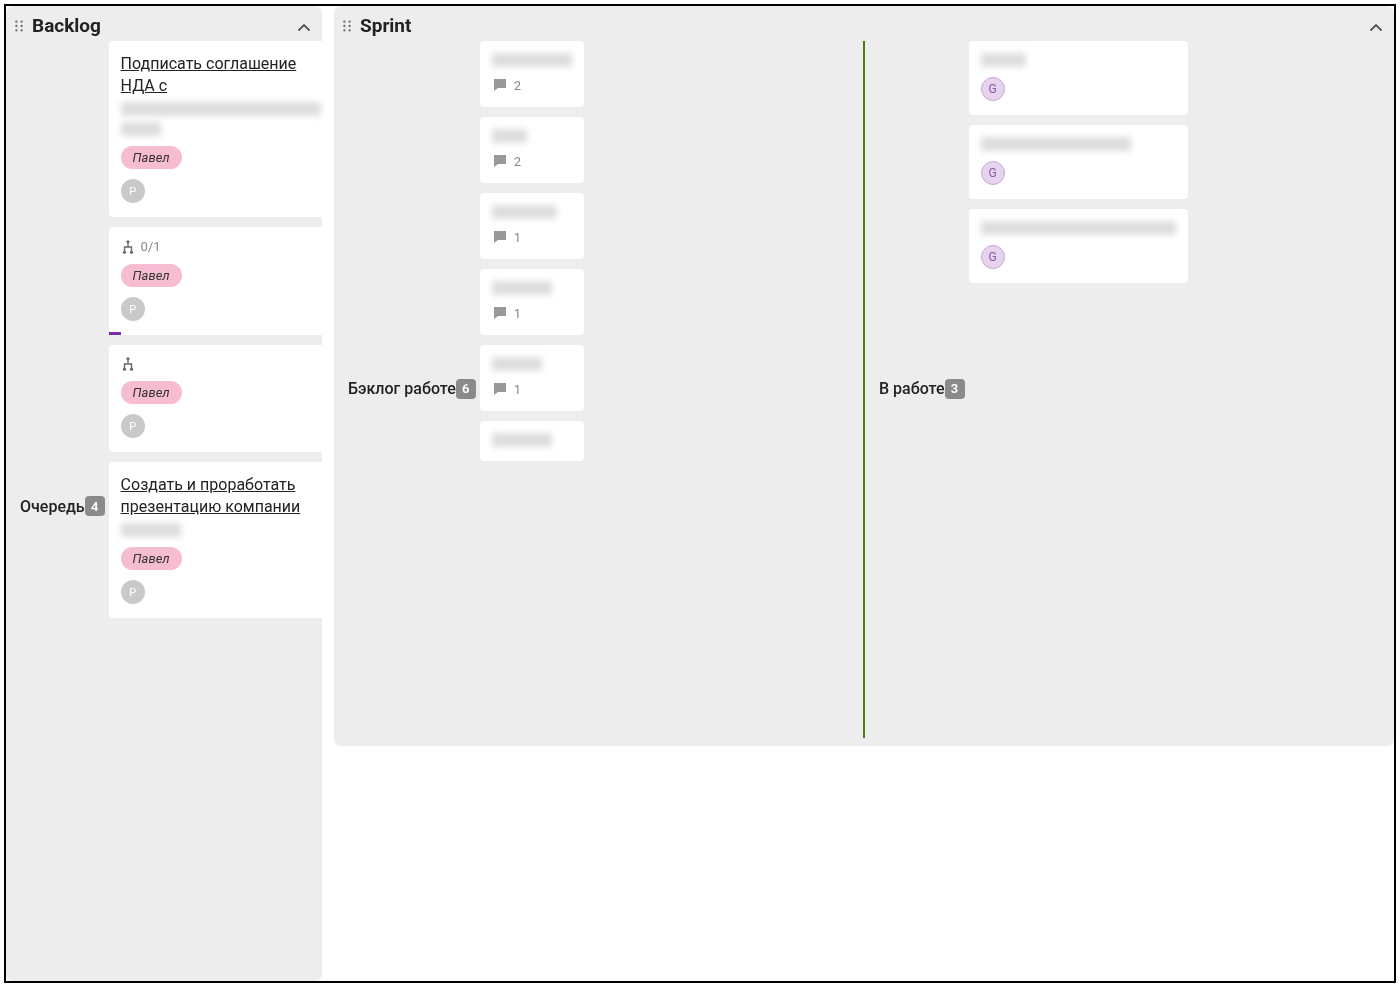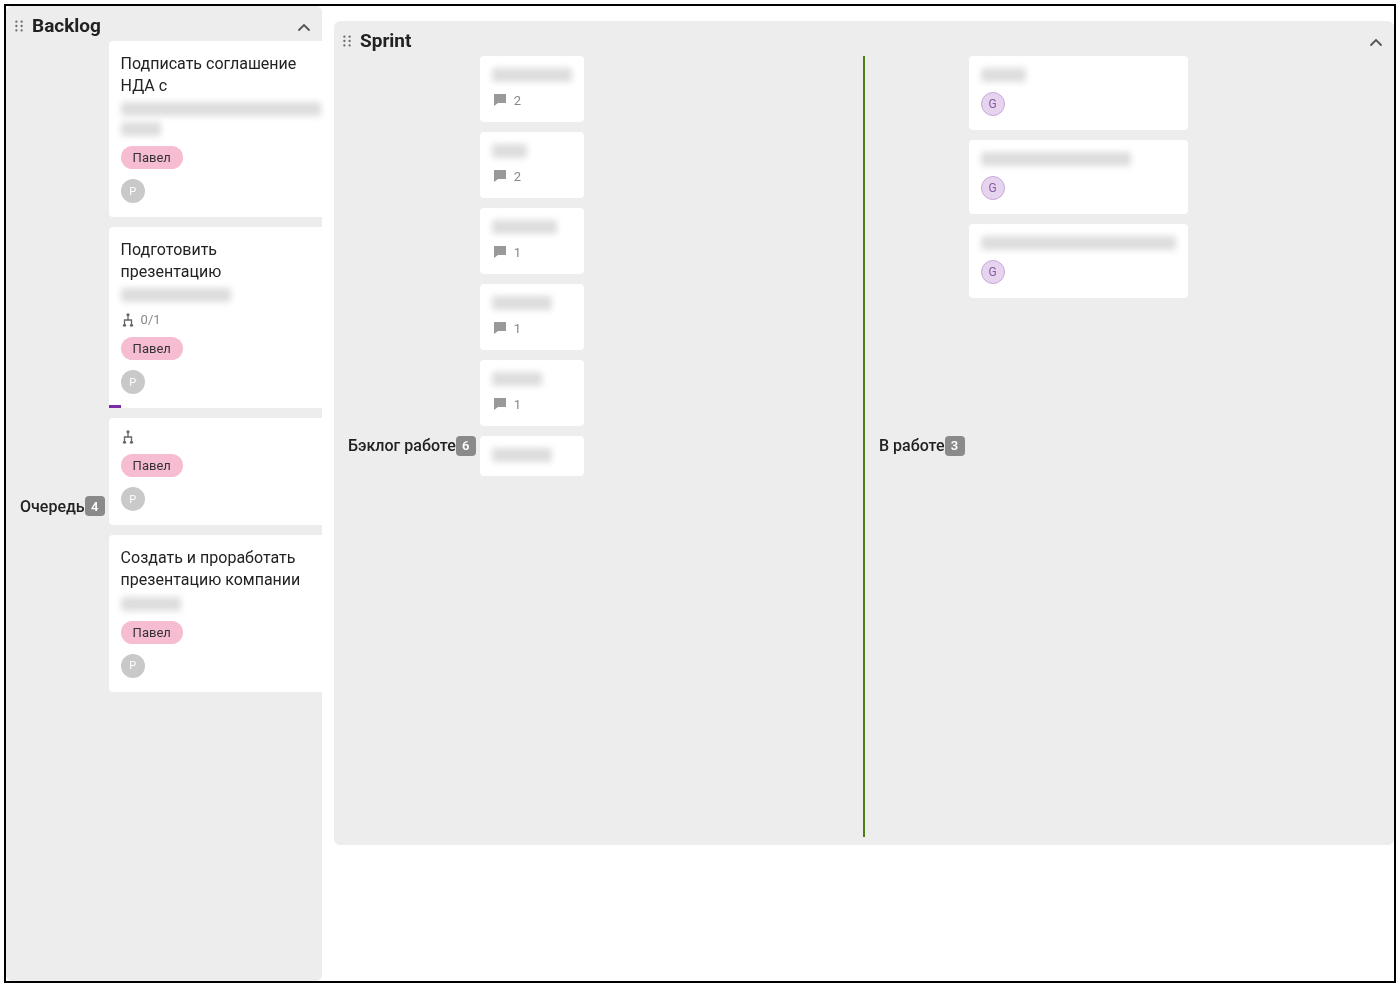--- a/index.html
+++ b/index.html
@@ -25,22 +25,21 @@
   flex-direction: column;
 }
 .backlog-section {
   width: 316px;
   flex-shrink: 0;
 }
 .sprint-section {
   flex: 1;
   display: flex;
   flex-direction: column;
-  height: 824px;
-  margin-top: 15px;
+  height: 740px;
 }
 .section-header {
   display: flex;
   align-items: center;
   padding: 8px 10px 4px 6px;
   font-size: 19px;
   font-weight: 700;
   color: #222;
 }
 .grip-icon { width: 14px; height: 14px; margin-right: 6px; color:#6b6b6b; display:inline-flex; }
@@ -92,20 +91,21 @@
   display: flex;
   flex-direction: column;
   gap: 10px;
   position: relative;
 }
 .card-title {
   font-size: 16px;
   line-height: 1.35;
   color: #222;
   font-weight: 400;
+  text-decoration: underline;
 }
 .blur-line {
   height: 14px;
   background: #ddd;
   border-radius: 2px;
   filter: blur(3px);
 }
 .blur-sm { width: 40px; }
 .blur-md { width: 80px; }
 .blur-lg { width: 150px; }
@@ -115,20 +115,21 @@
 .subtask-icon { width: 14px; height: 14px; color:#666; }
 .tag {
   display: inline-flex;
   align-items: center;
   background: #f6bcd2;
   color: #333;
   font-size: 13px;
   border-radius: 12px;
   padding: 4px 12px;
   width: fit-content;
+  font-style: italic;
 }
 .avatar {
   width: 24px; height: 24px; border-radius: 50%;
   background: #c9c9c9;
   color: #fff;
   font-size: 11px;
   display: inline-flex;
   align-items: center;
   justify-content: center;
 }
@@ -184,24 +185,20 @@
             <div class="title-row">
               <span class="card-title">Подписать соглашение НДА с</span>
               <div class="blur-line blur-xl"></div>
               <div class="blur-line blur-sm"></div>
             </div>
             <span class="tag">Павел</span>
             <span class="avatar">P</span>
           </div>
 
           <div class="card">
-            <div class="title-row">
-              <span class="card-title">Подготовить презентацию</span>
-              <div class="blur-line blur-md" style="width:110px"></div>
-            </div>
             <div class="meta-row">
               <span class="subtask-icon">
                 <svg viewBox="0 0 16 16">
                     <path d="M8 2 L8 8 M4 14 L4 8 L12 8 L12 14" stroke="currentColor" stroke-width="1.5" fill="none"></path>
                     <circle cx="8" cy="2" r="1.8" fill="currentColor"></circle>
                     <circle cx="4" cy="14" r="1.8" fill="currentColor"></circle>
                     <circle cx="12" cy="14" r="1.8" fill="currentColor"></circle>
                   </svg>
               </span>
               <span>0/1</span>

